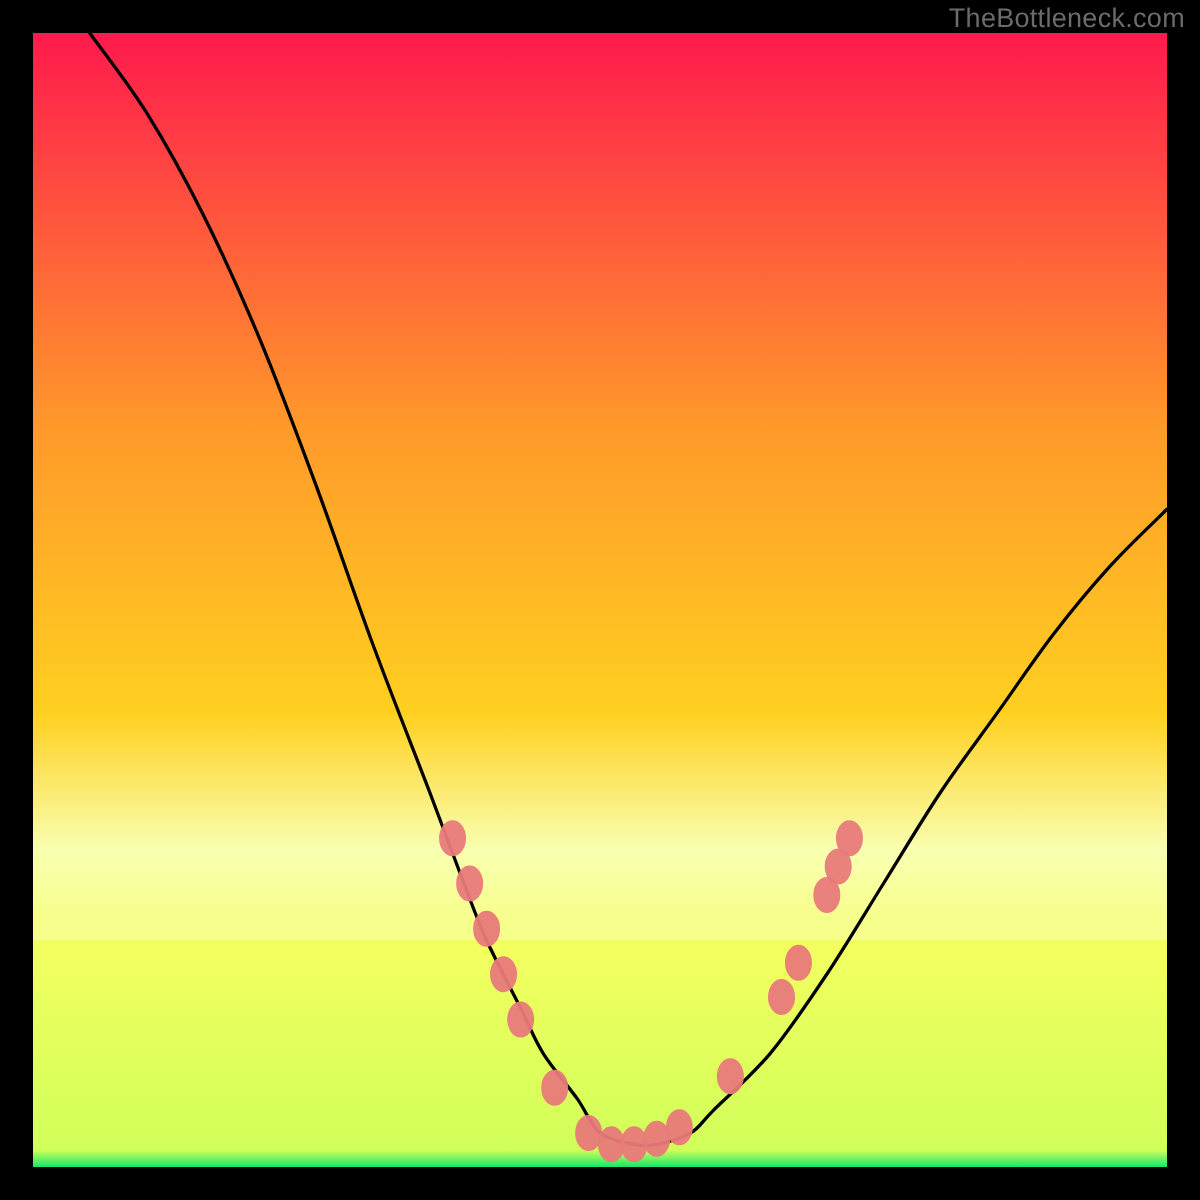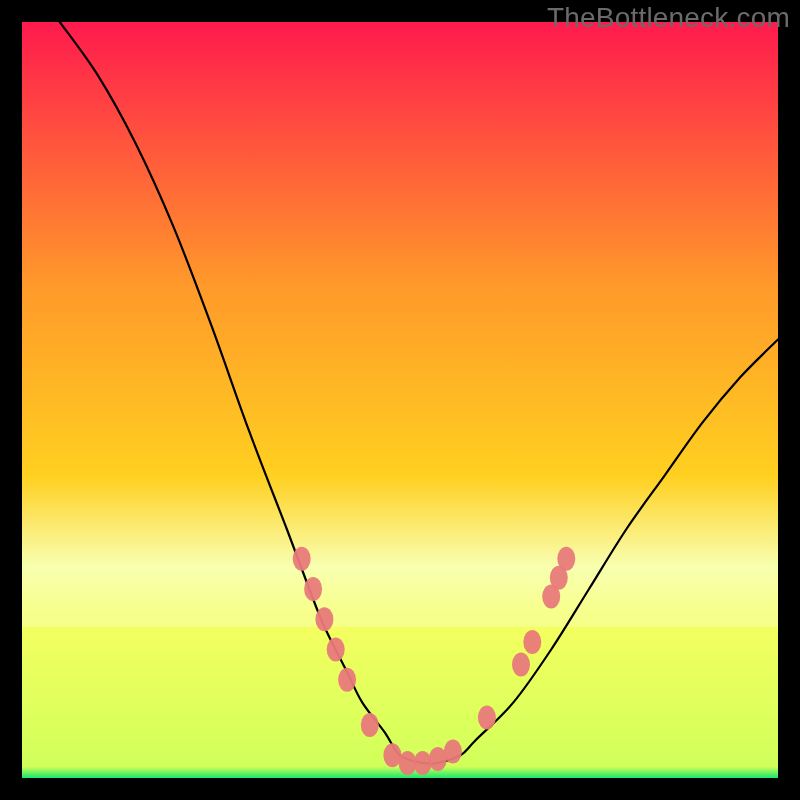--- a/index.html
+++ b/index.html
@@ -23,21 +23,21 @@
     left: 0;
     top: 0;
     width: 756px;
     height: 756px;
   }
   .watermark {
     position: absolute;
     top: 2px;
     right: 10px;
     font-family: Arial, Helvetica, sans-serif;
-    font-size: 28px;
+    font-size: 18px;
     color: #6b6b6b;
     letter-spacing: 0.2px;
     pointer-events: none;
     user-select: none;
   }
 </style>
 </head>
 <body>
 
 <div class="frame">

